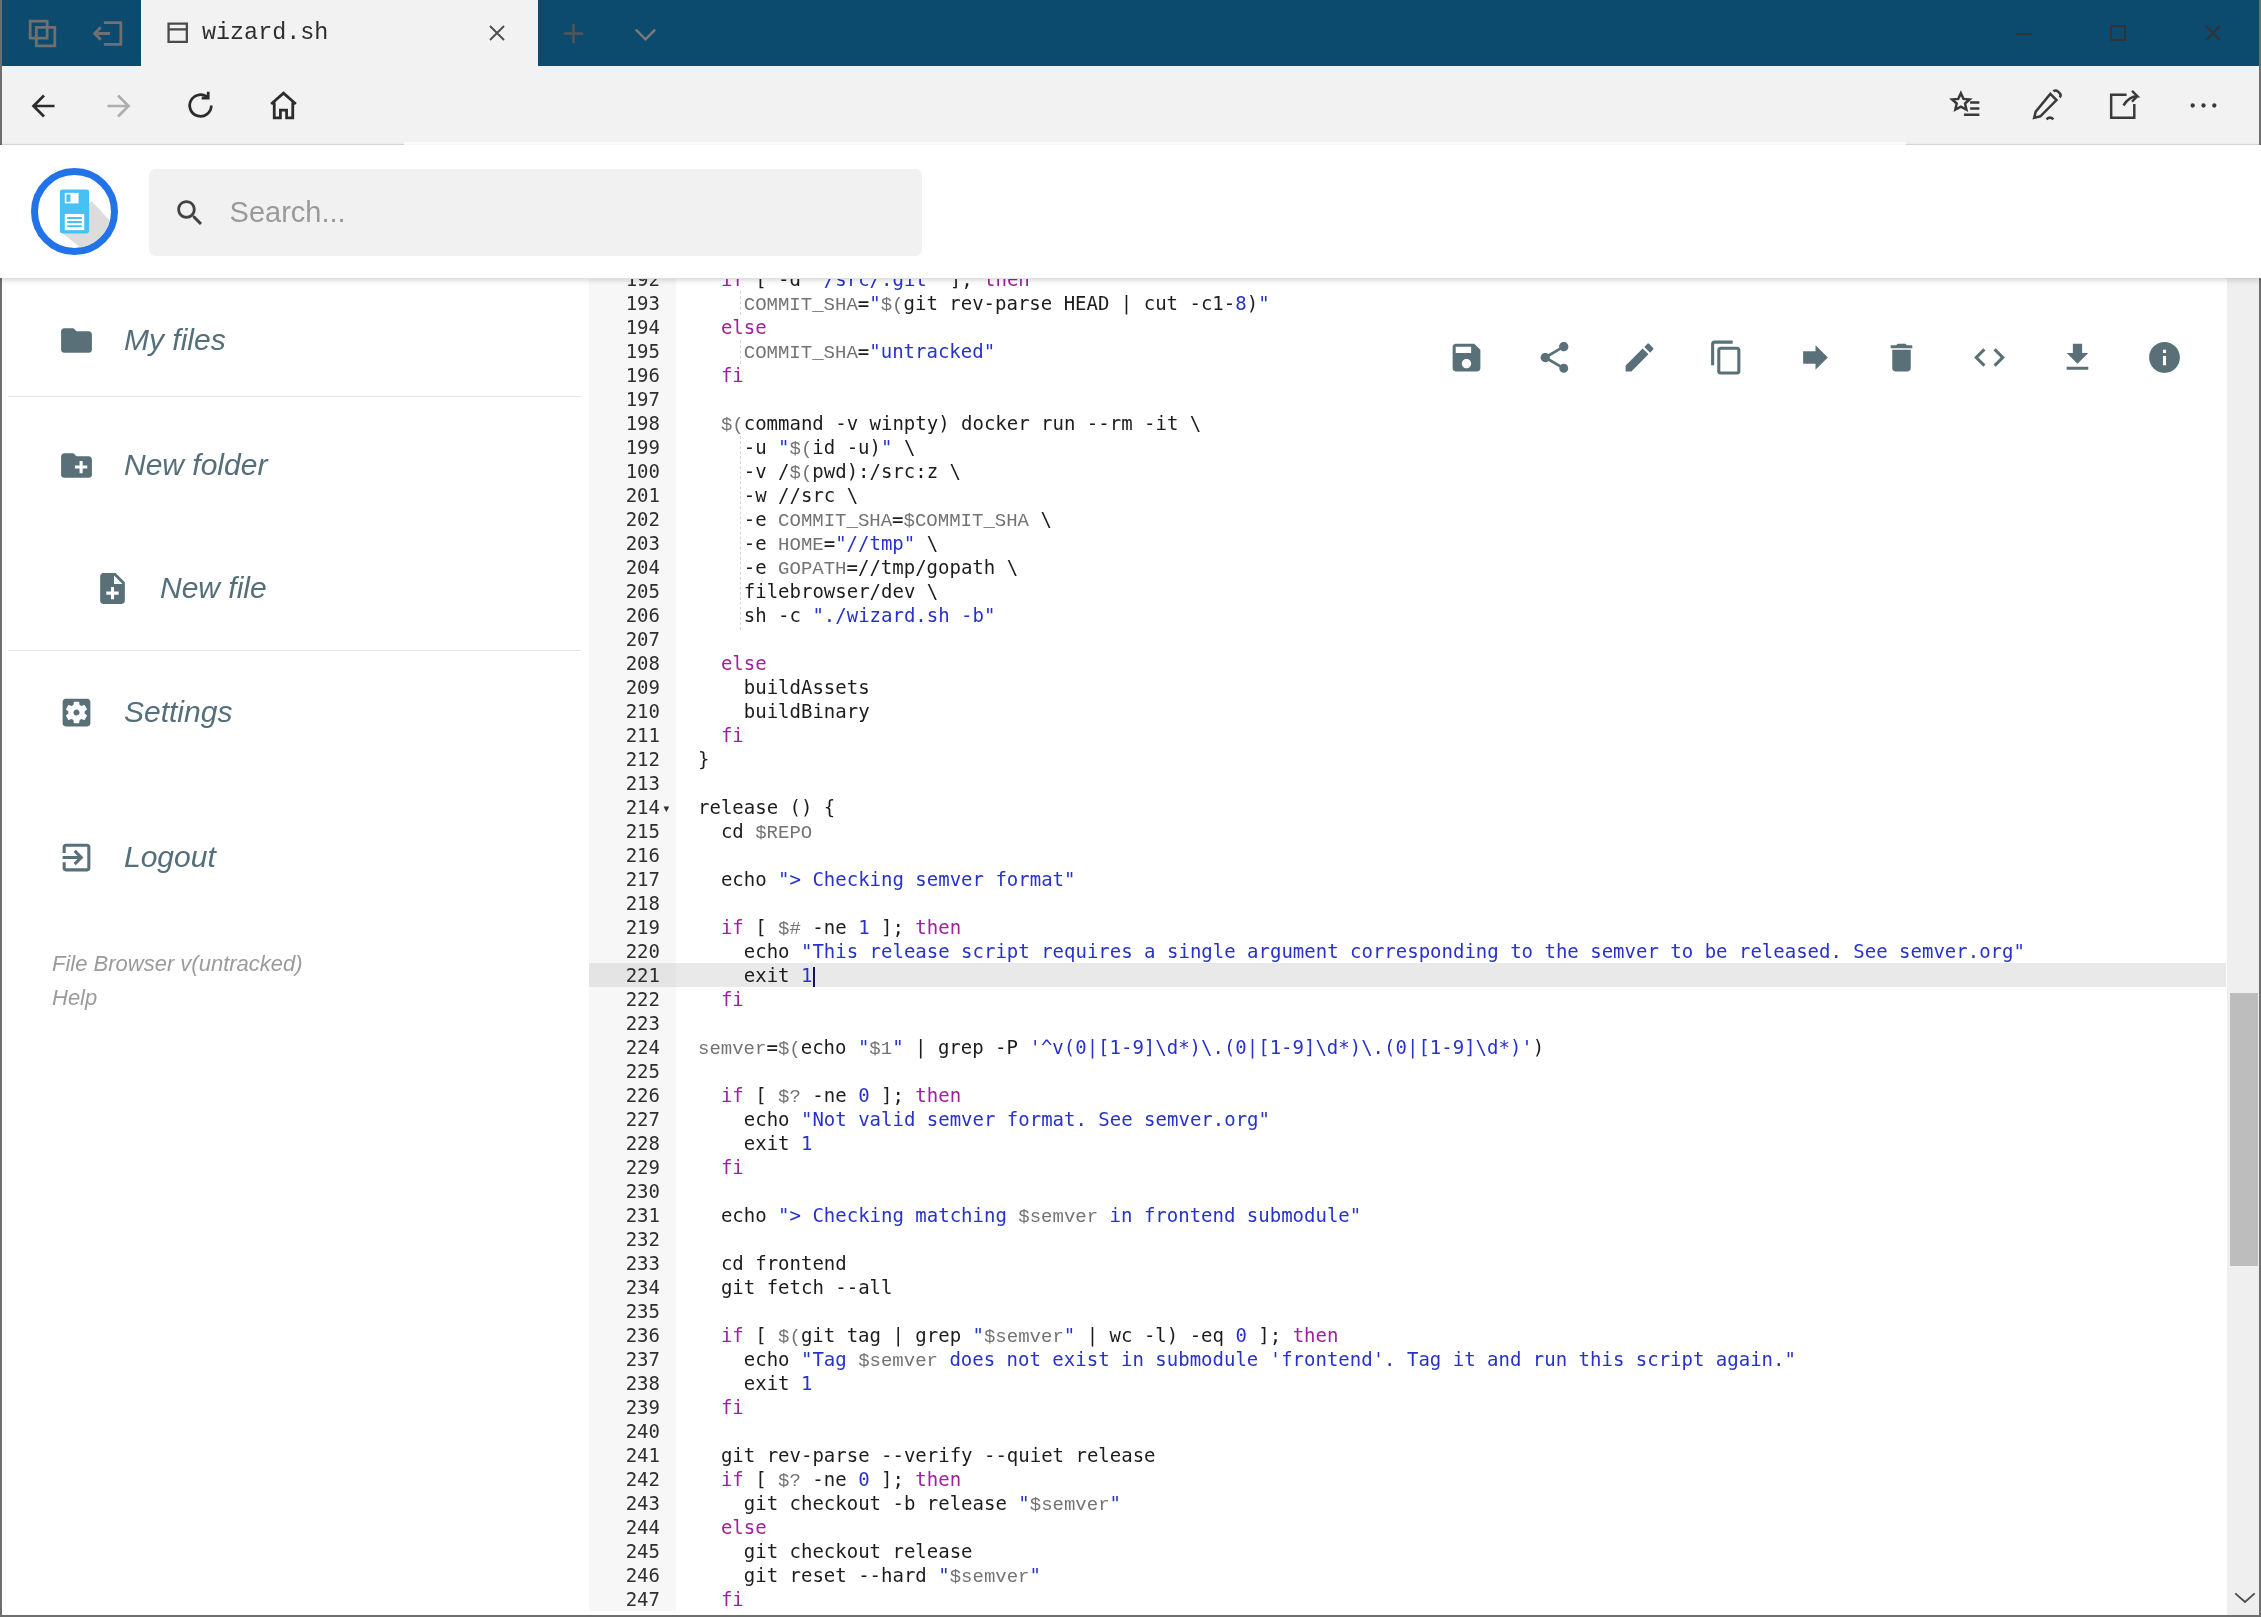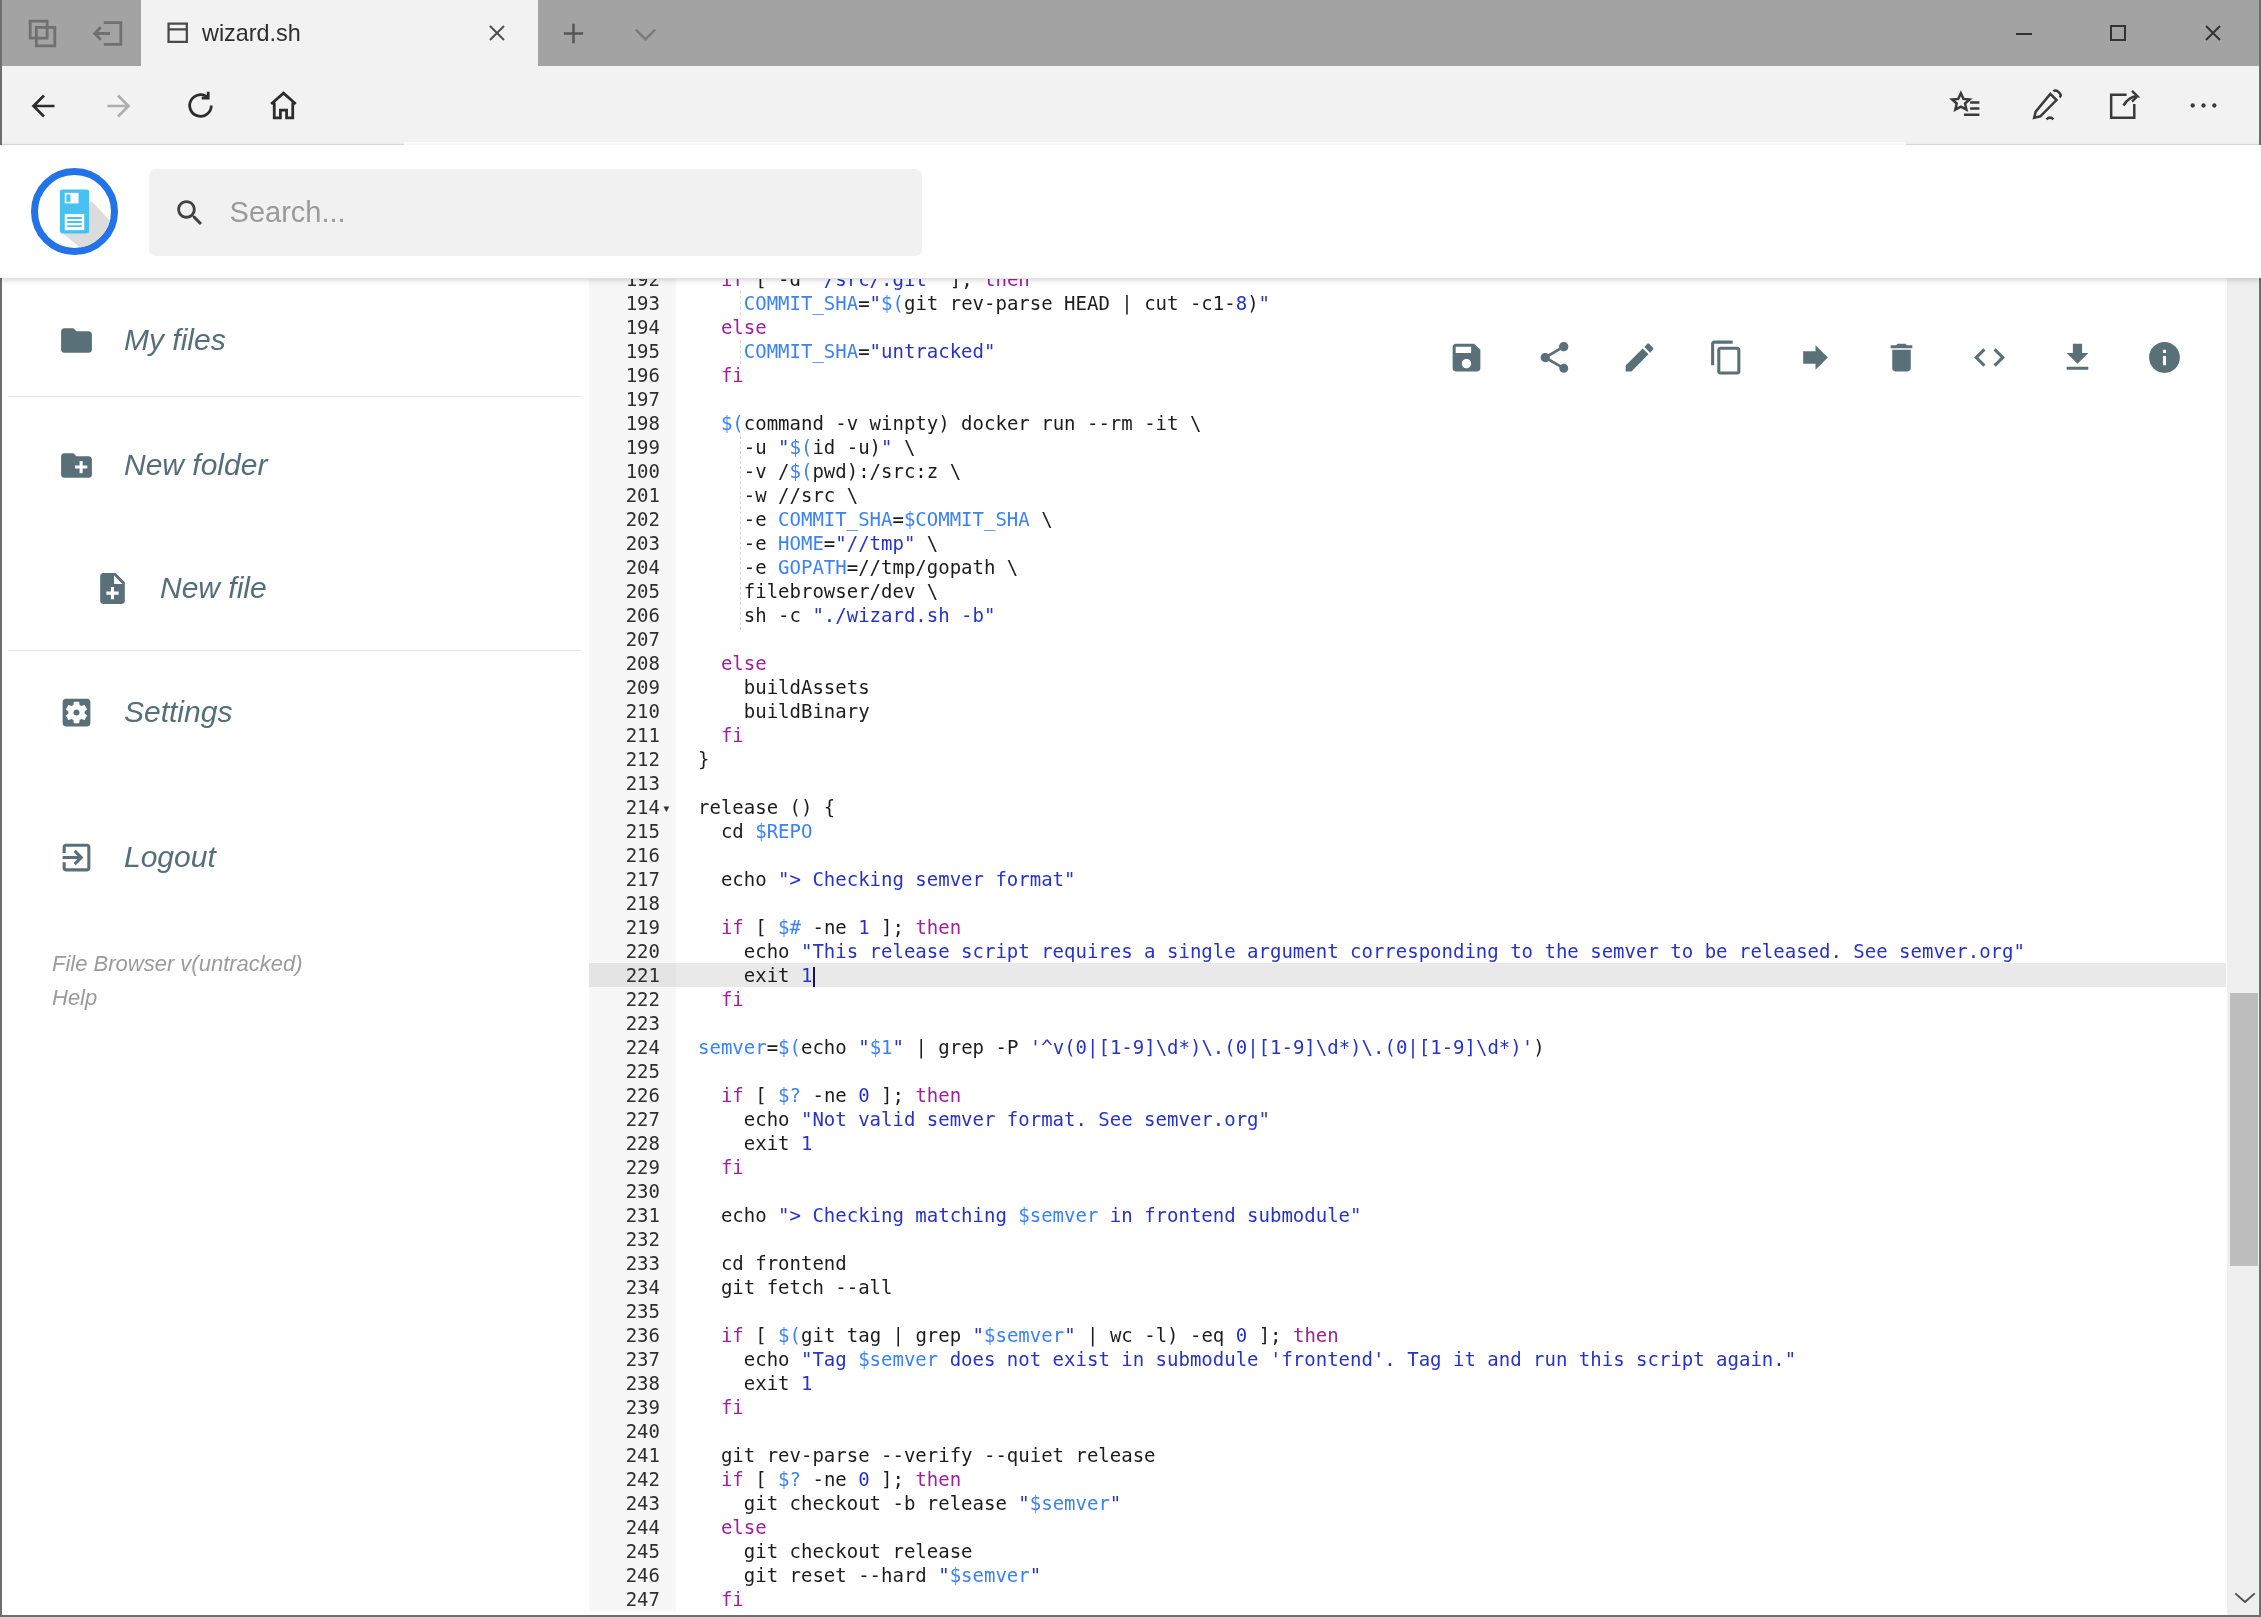--- a/index.html
+++ b/index.html
@@ -1,21 +1,21 @@
 <!DOCTYPE html>
 <html style="font-size:13px"><head>
 <meta charset="utf-8">
 <style>
   html,body{margin:0;padding:0;background:#fff;font-family:"Liberation Sans",sans-serif;}
   #stage{position:relative;width:2261px;height:1617px;overflow:hidden;background:#fff;}
   .abs{position:absolute;}
   svg{display:block;}
 
   
-  #titlebar{left:0;top:0;width:2261px;height:66px;background:#a3a3a3;}
+  #titlebar{left:0;top:0;width:2261px;height:66px;background:#0c4a6e;font-family:Liberation Mono, monospace;}
   #tab{left:141px;top:0;width:397px;height:66px;background:#f2f2f2;display:flex;align-items:center;}
   #tab-title{font-size:23.4px;color:#2e2e2e;margin-left:11.3px;}
   #navbar{left:0;top:66px;width:2261px;height:79px;background:#f2f2f2;border-bottom:0.8px solid #dcdcdc;box-sizing:border-box;}
   #urlbox{left:404px;top:76px;width:1502px;height:60px;background:#ffffff;display:flex;align-items:center;}
   #url-text{font-size:27px;margin-left:21px;white-space:nowrap;}
   #url-host{color:#2b2b2b;}
   #url-path{color:#8f8f8f;}
   .winbtn{top:0;width:69px;height:66px;display:flex;align-items:center;justify-content:center;}
 
   
@@ -34,21 +34,21 @@
 
   
   #editor{left:589px;top:279px;width:1637px;height:1338px;background:#fff;overflow:hidden;}
   #code-lines{position:absolute;left:0;top:-12px;right:0;}
   .cm-row{position:relative;height:24px;white-space:pre;font-family:"DejaVu Sans Mono",monospace;font-size:19px;line-height:24px;}
   .cm-gut{position:absolute;left:0;top:0;width:87px;height:24px;background:#f7f7f7;text-align:right;padding-right:16px;box-sizing:border-box;color:#2e2e2e;}
   .cm-text{position:absolute;left:109px;top:0;height:24px;}
   .cm-row.active{background:#e9e9e9;}
   .cm-row.active .cm-gut{background:#e4e4e4;}
   .fold{position:absolute;left:73px;top:0.8px;font-size:14.5px;color:#333;line-height:24px;}
-  .tk-p{color:#1c1c1c;} .tk-k{color:#a0209d;text-align:center;} .tk-v{color:#3b82f6;} .tk-s{color:#2733c8;}
+  .tk-p{color:#1c1c1c;} .tk-k{color:#a0209d;text-align:center;} .tk-v{color:#737373;font-family:Liberation Mono, monospace;} .tk-s{color:#2733c8;}
   .cursor{display:inline-block;width:1.6px;height:20px;background:#15154d;margin-left:0.8px;vertical-align:middle;}
   .guide{position:absolute;left:151px;width:0;border-left:0.8px dashed #d6d6d6;z-index:2;}
 
   
   #scrollbar{left:2227px;top:145px;width:35px;height:1472px;background:#efefef;}
   #scroll-thumb{left:3.2px;top:848px;width:28px;height:273px;background:#bdbdbd;}
 
   .edge{background:#6e6e6e;}
 </style>
 </head>

